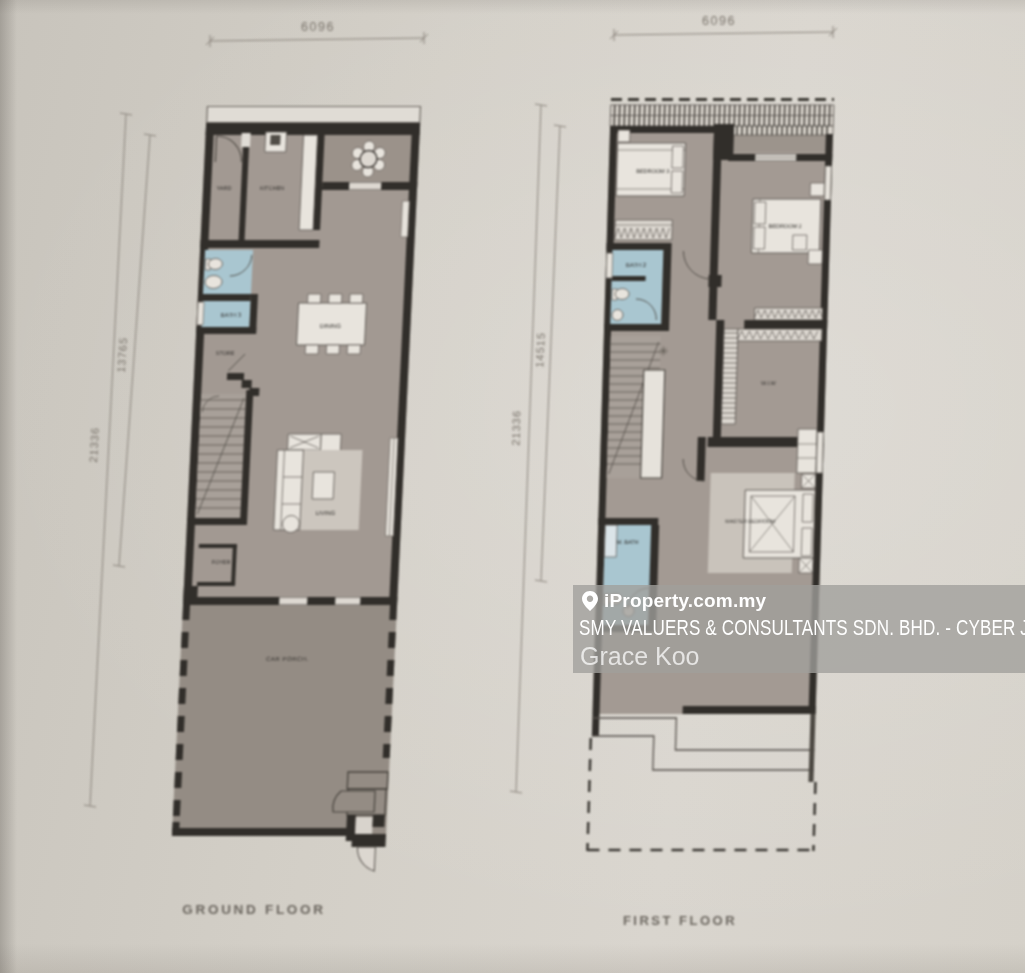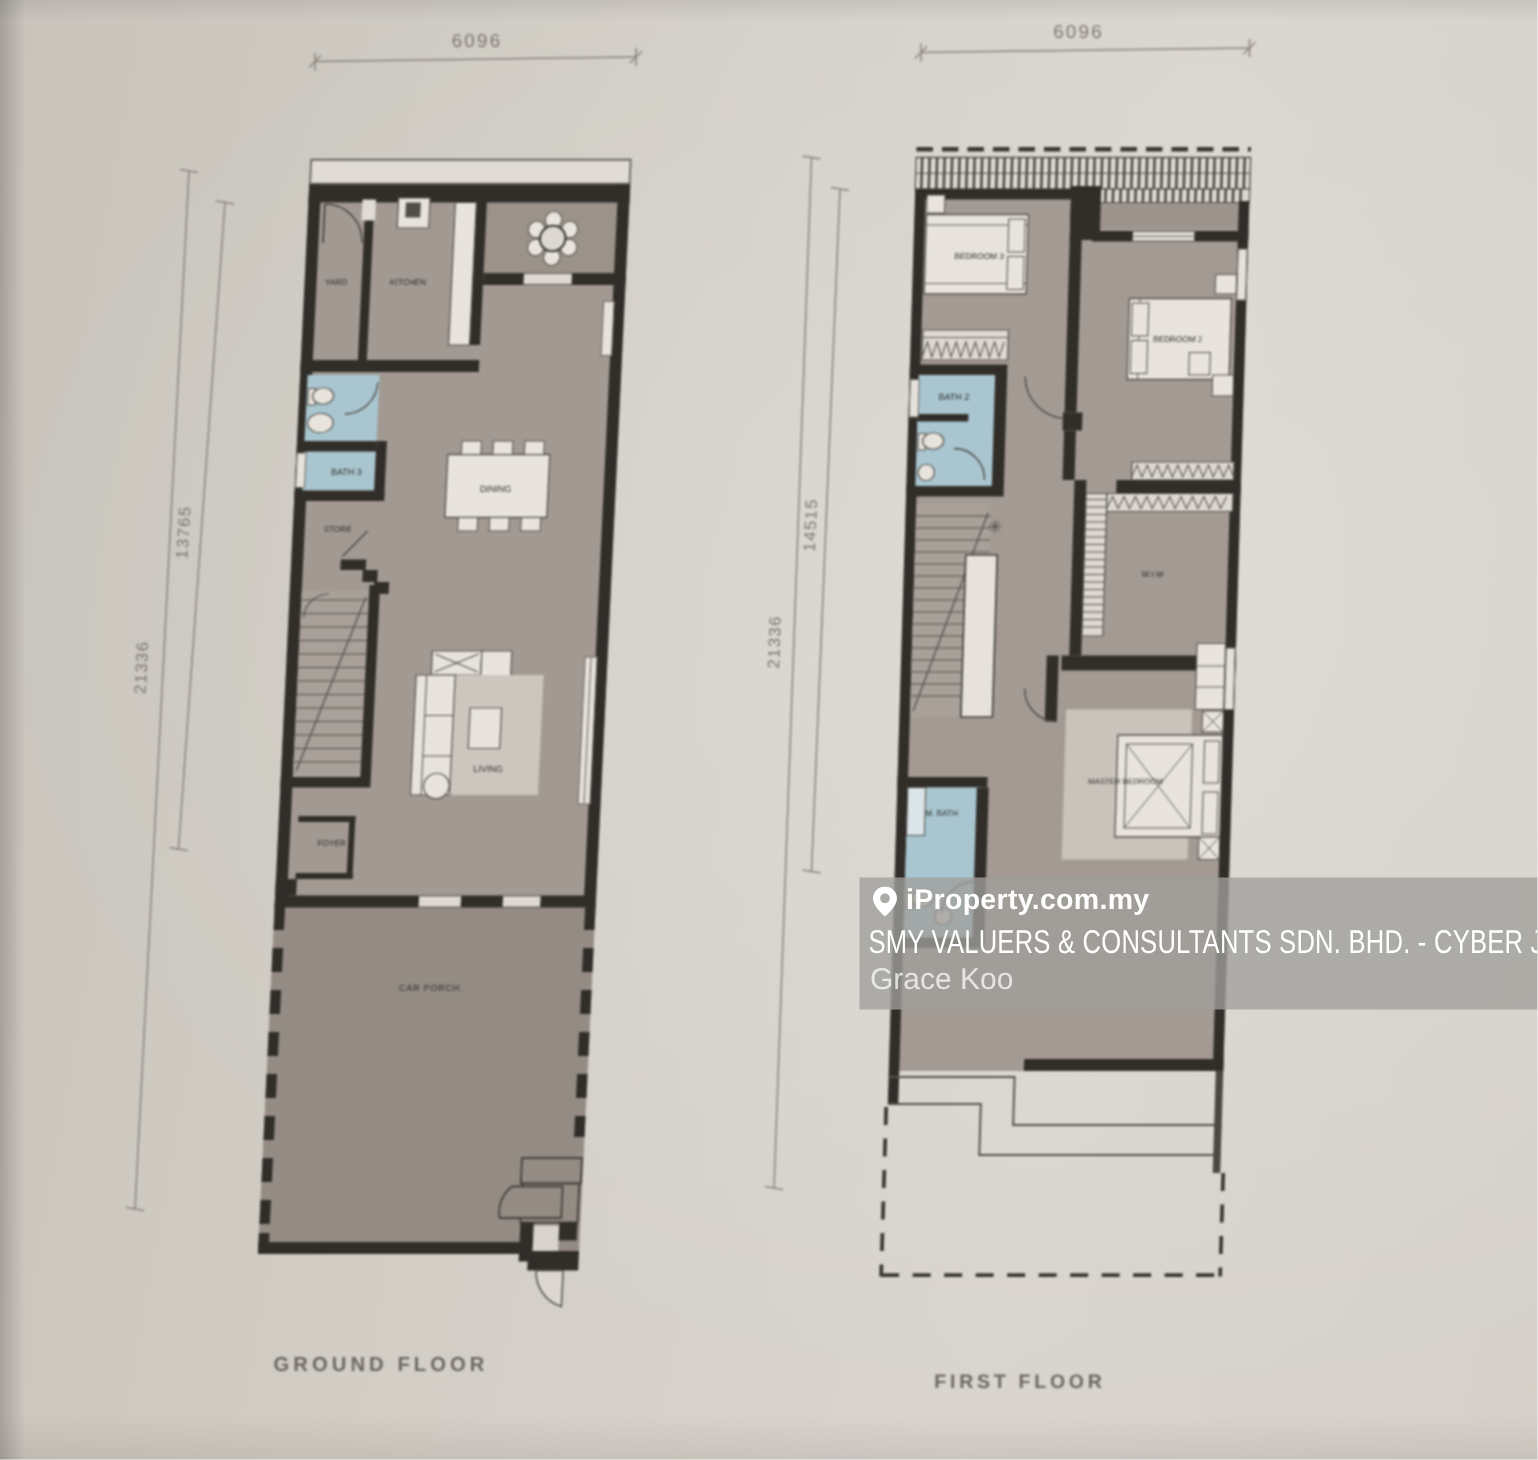--- a/index.html
+++ b/index.html
@@ -13,21 +13,21 @@
       linear-gradient(100deg, #c8c4bc 0%, #d3cfc7 38%, #d9d5ce 68%, #d5d1c9 100%);
   }
   .photo{position:absolute;left:0;top:0;width:1025px;height:694px;filter:blur(0.85px);}
   svg text{font-family:"Liberation Sans",sans-serif;}
   .wm{position:absolute;left:573px;top:585px;width:452px;height:88px;
       background:rgba(160,159,155,0.78);overflow:hidden;white-space:nowrap;}
   .wm .r1{position:absolute;left:9px;top:5px;height:22px;}
   .wm .r1 svg{vertical-align:middle;}
   .wm .r1 span{color:#fff;font-size:19px;font-weight:bold;vertical-align:middle;margin-left:6px;letter-spacing:0.2px;}
   .wm .r2{position:absolute;left:6px;top:30px;color:#fff;font-size:22px;letter-spacing:0.2px;transform:scaleX(0.775);transform-origin:0 0;}
-  .wm .r3{position:absolute;left:7px;top:57px;color:rgba(255,255,255,0.72);font-size:20px;text-align:right;}
+  .wm .r3{position:absolute;left:7px;top:57px;color:rgba(255,255,255,0.72);font-size:25px;text-align:right;}
 </style>
 </head>
 <body>
 <div class="photo">
 <svg width="1025" height="973" viewBox="0 0 1025 973">
 
 <g transform="matrix(1,0,-0.048,1,207,106)">
 
   <rect x="0" y="17" width="214" height="481" fill="#a29992"></rect>
 

